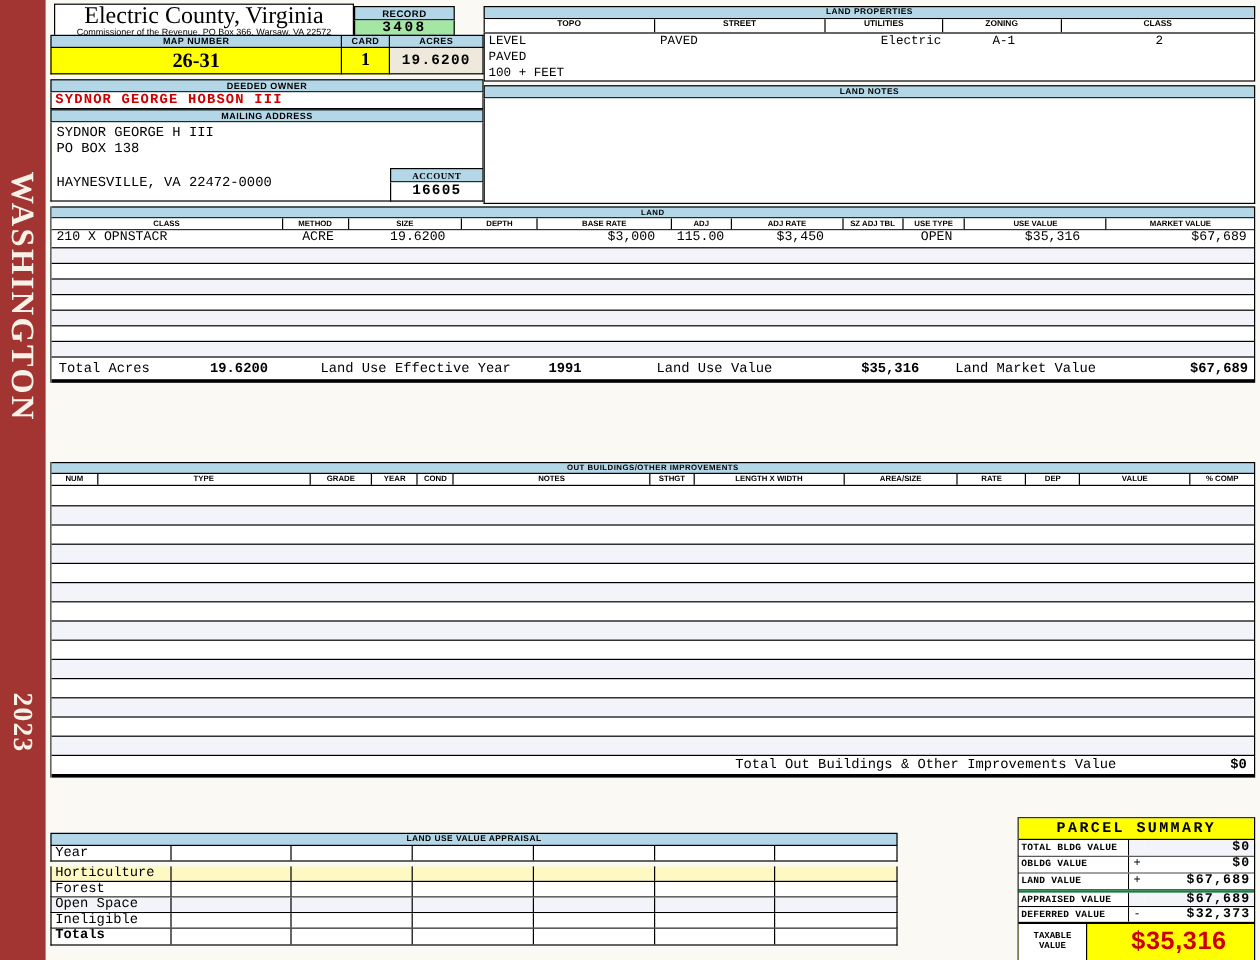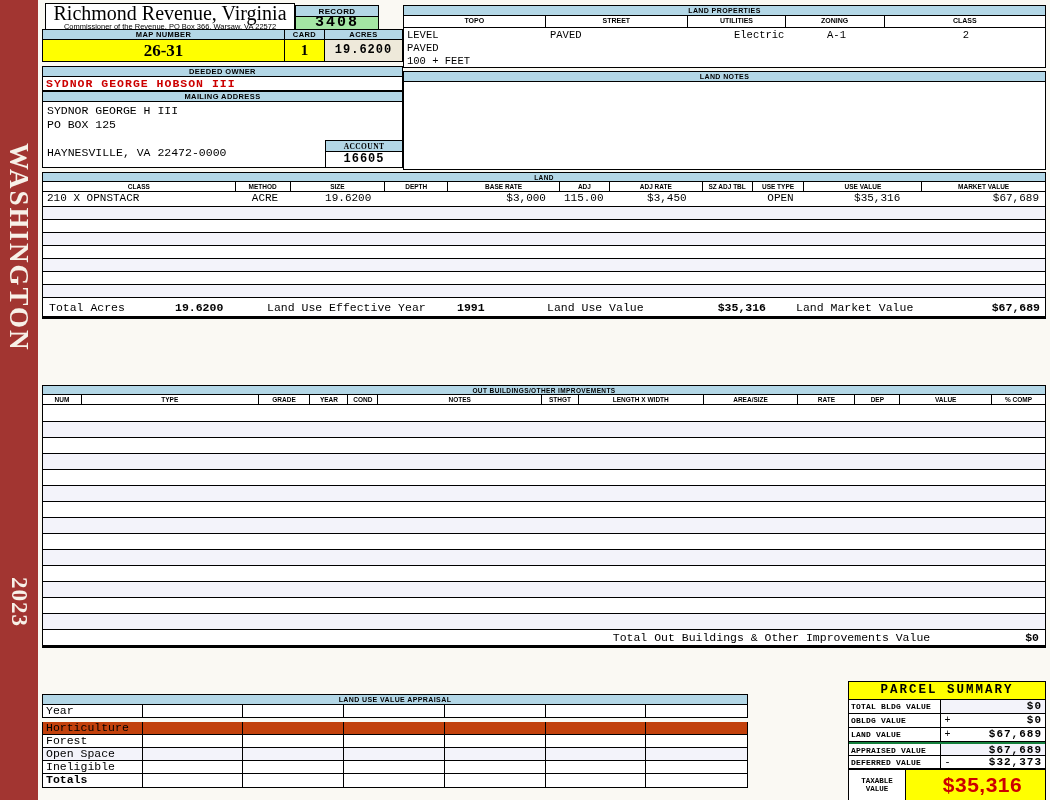--- a/index.html
+++ b/index.html
@@ -30,21 +30,21 @@
     color:#f7f1e8;
     font-family:"Liberation Serif", serif;
     font-weight:bold;
   }
   
   .titlebox { left:45px; top:3px; width:250px; height:28px; background:#fff; border:1px solid #000; text-align:center; }
   .cotitle { font-size:20px; line-height:19px; }
   .cosub { font-size:7.5px; line-height:8px; font-family:"Liberation Sans",sans-serif; }
   .recbox { left:295px; top:5px; width:84px; }
   .rechdr { height:12px; font-size:8px; line-height:11px; }
-  .recval { height:13px; background:var(--rec-green); border:1px solid #000; border-top:none; text-align:center; font-weight:bold; font-size:15px; line-height:12px; letter-spacing:2px; }
+  .recval { height:13px; background:var(--rec-green); border:1px solid #000; border-top:none; text-align:center; font-weight:bold; font-size:12px; line-height:12px; letter-spacing:2px; }
   
   .lpbox { left:403px; top:5px; width:643px; height:63px; }
   .lptitle { height:11px; font-size:7px; line-height:10px; }
   .lpcols { display:flex; height:11px; background:#fff; border-left:1px solid #000; border-right:1px solid #000; }
   .lpcols > div { border-right:1px solid #000; font-size:7px; line-height:10px; font-weight:bold; text-align:center; font-family:"Liberation Sans",sans-serif; overflow:hidden; }
   .lpcols > div:last-child { border-right:none; }
   .lpbody { position:relative; height:41px; background:#fff; border:1px solid #000; border-top:1px solid #000; font-size:10.5px; }
   .lpbody div { position:absolute; line-height:13px; white-space:pre; }
   
   .maprow { left:42px; top:29px; width:361px; height:33px; display:flex; }
@@ -107,21 +107,21 @@
 </style>
 </head>
 <body>
 
 <div class="sidebar">
   <div class="vtext" style="top:143px; left:3px; font-size:27px; letter-spacing:2px;">WASHINGTON</div>
   <div class="vtext" style="top:577px; left:6px; font-size:23px; letter-spacing:1px;">2023</div>
 </div>
 
 <div class="abs titlebox">
-  <div class="cotitle serif">Richmond Revenue, Virginia</div>
+  <div class="cotitle serif">Electric County, Virginia</div>
   <div class="cosub">Commissioner of the Revenue, PO Box 366, Warsaw, VA 22572</div>
 </div>
 
 <div class="abs recbox">
   <div class="bluebar rechdr">RECORD</div>
   <div class="recval">3408</div>
 </div>
 
 <div class="abs lpbox">
   <div class="bluebar lptitle">LAND PROPERTIES</div>
@@ -156,21 +156,21 @@
     <div class="bluebar mchdr" style="border-left:none;">ACRES</div>
     <div class="mcval" style="border-left:none; background:var(--acres-beige); font-size:12px; line-height:21px; letter-spacing:1px;">19.6200</div>
   </div>
 </div>
 
 <div class="abs bluebar ownhdr">DEEDED OWNER</div>
 <div class="abs ownval">SYDNOR GEORGE HOBSON III</div>
 <div class="abs bluebar mailhdr">MAILING ADDRESS</div>
 <div class="abs mailbox">
   <div>SYDNOR GEORGE H III</div>
-  <div>PO BOX 125</div>
+  <div>PO BOX 138</div>
   <div></div>
   <div>HAYNESVILLE, VA 22472-0000</div>
 </div>
 <div class="abs acctbox">
   <div class="bluebar accthdr">ACCOUNT</div>
   <div class="acctval">16605</div>
 </div>
 
 <div class="abs lnbox">
   <div class="bluebar lnhdr">LAND NOTES</div>
@@ -271,21 +271,21 @@
       <div class="luvrow">
         <div style="width: 100px;">Year</div>
         <div style="width: 101px;"></div>
         <div style="width: 101px;"></div>
         <div style="width: 101px;"></div>
         <div style="width: 101px;"></div>
         <div style="width: 101px;"></div>
         <div style="width: 101px;"></div>
       </div>
       <div class="luvgap"></div>
-      <div class="luvrow" style="background: #c2410c;">
+      <div class="luvrow" style="background: #fef9c3;">
         <div style="width: 100px;">Horticulture</div>
         <div style="width: 101px;"></div>
         <div style="width: 101px;"></div>
         <div style="width: 101px;"></div>
         <div style="width: 101px;"></div>
         <div style="width: 101px;"></div>
         <div style="width: 101px;"></div>
       </div>
       <div class="luvrow">
         <div style="width: 100px;">Forest</div>

